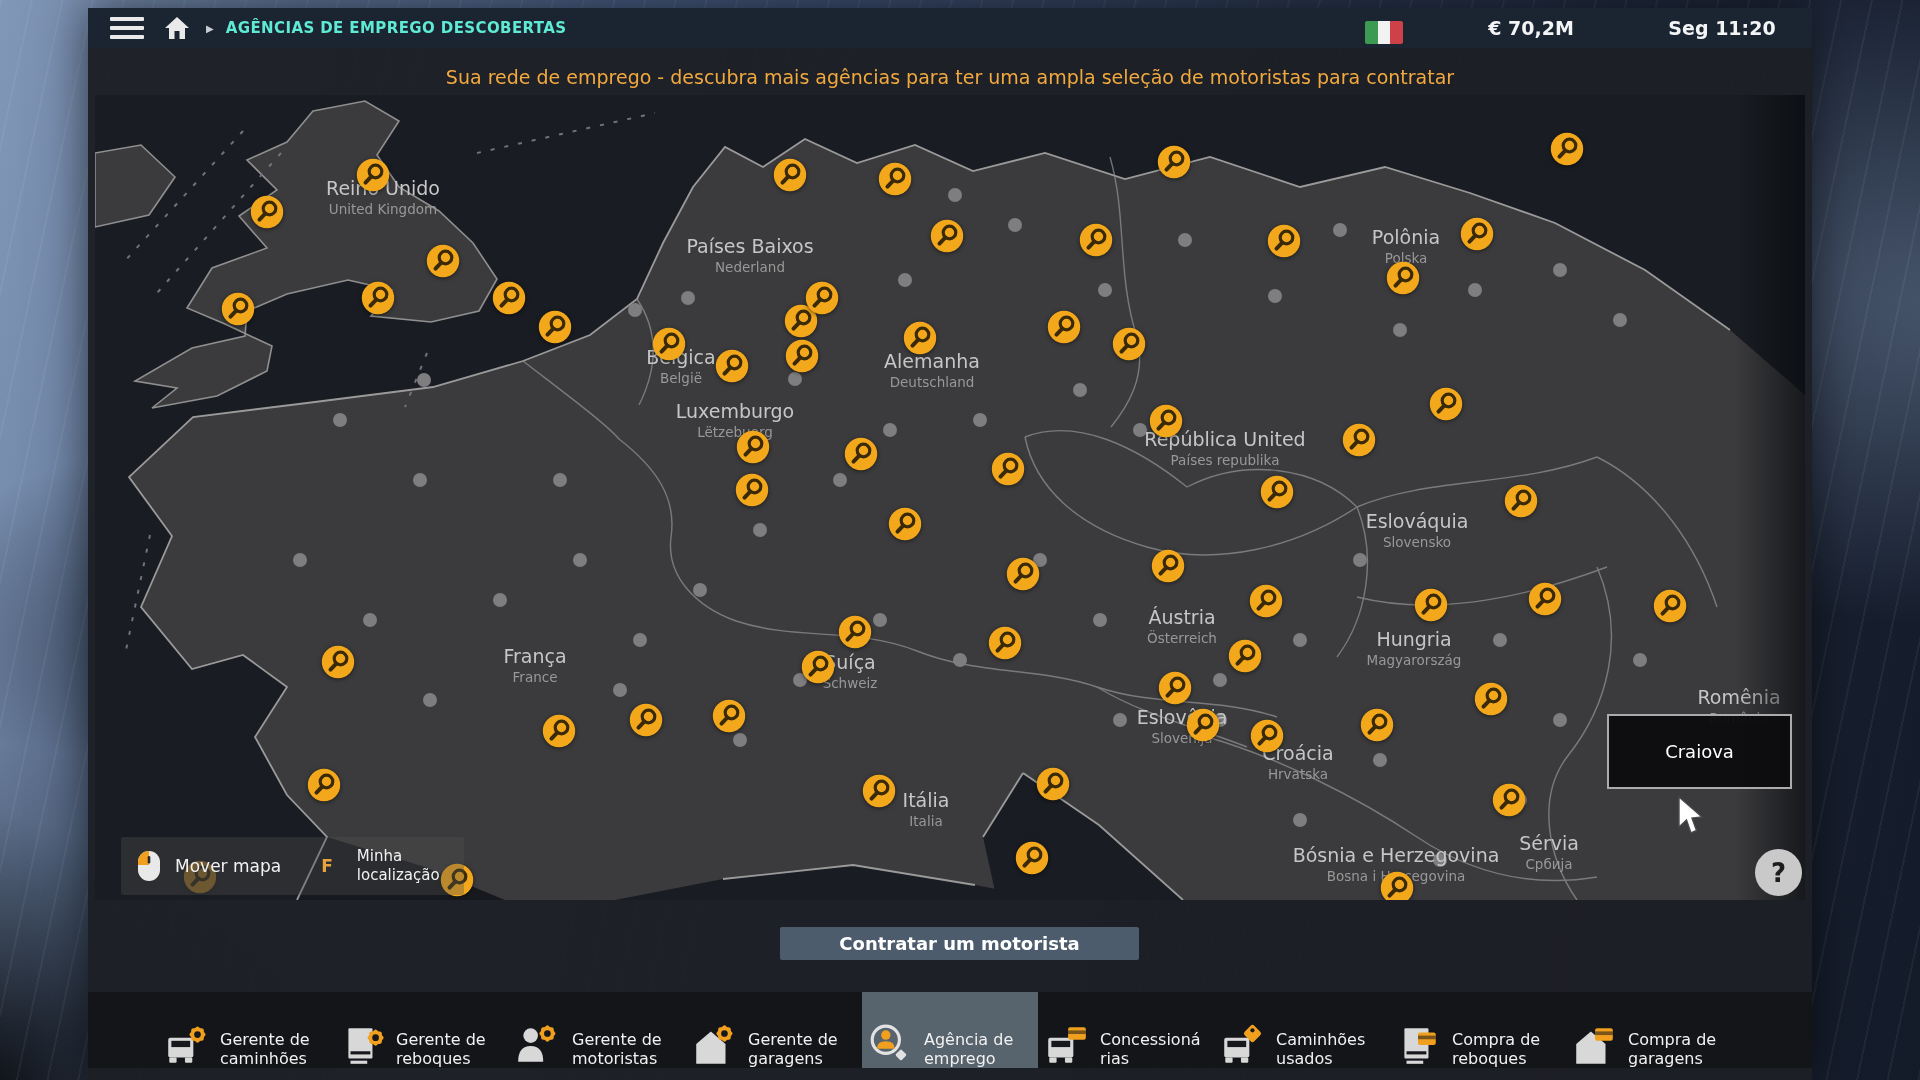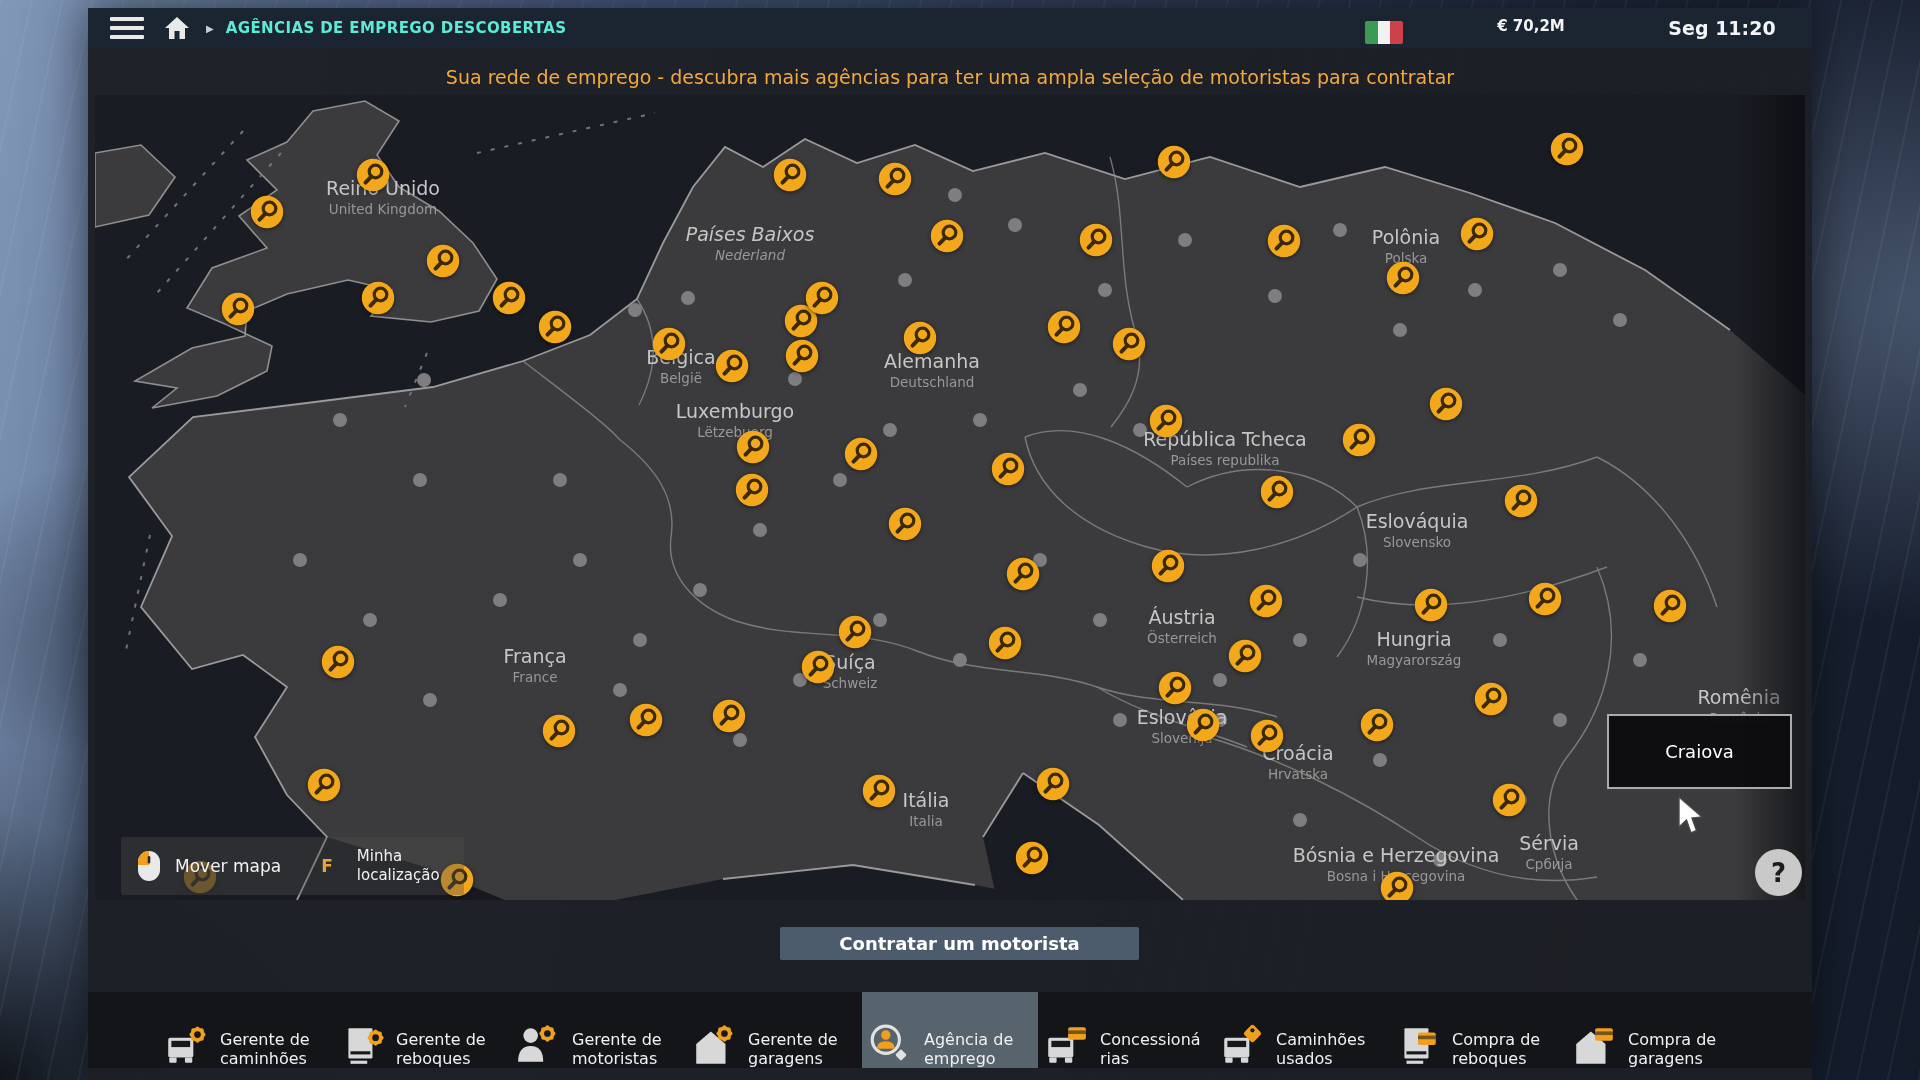--- a/index.html
+++ b/index.html
@@ -26,21 +26,21 @@
   .hamburger { width:34px; height:22px; margin-left:22px; display:flex; flex-direction:column;
     justify-content:space-between; cursor:pointer; }
   .hamburger i { display:block; height:4px; background:#E9E9E9; border-radius:1px; }
   .home-btn { margin-left:20px; cursor:pointer; display:flex; align-items:center; }
   .crumb-chevron { color:#C9CED4; font-size:10px; margin:0 12px 0 16px; }
   .breadcrumb { color:#5eead4; font-size:15px; font-weight:bold; letter-spacing:.4px; }
   .flag { position:absolute; left:1277px; top:13px; width:38px; height:23px; border-radius:2px;
     overflow:hidden; display:flex; }
   .flag i { flex:1; }
   .money { position:absolute; left:1368px; top:9px; width:150px; text-align:center;
-    color:#F2F4F6; font-size:15px; font-weight:bold; }
+    color:#F2F4F6; font-size:19px; font-weight:bold; }
   .clock { position:absolute; left:1559px; top:9px; width:150px; text-align:center;
     color:#F2F4F6; font-size:19px; font-weight:bold; }
 
   .subtitle { position:absolute; top:58px; width:100%; text-align:center; color:#F2A93E; font-size:19px; }
 
   
   .map { position:absolute; left:7px; top:87px; width:1710px; height:805px; background:#3B3B3D; overflow:hidden; }
   .map svg.terrain { position:absolute; left:0; top:0; z-index:0; }
   .map::after { content:''; position:absolute; right:0; top:0; width:70px; height:100%; z-index:5;
     background:linear-gradient(to right, transparent, rgba(8,10,14,.7)); pointer-events:none; }
@@ -227,42 +227,42 @@
       <div class="city-dot" style="left: 1285px; top: 665px;"></div>
       <div class="city-dot" style="left: 1205px; top: 725px;"></div>
       <div class="city-dot" style="left: 1125px; top: 625px;"></div>
       <div class="city-dot" style="left: 1025px; top: 625px;"></div>
       <div class="city-dot" style="left: 1345px; top: 765px;"></div>
       <div class="city-dot" style="left: 1425px; top: 705px;"></div>
       <div class="country-label" style="left: 288px; top: 102px;">
         <span class="primary">Reino Unido</span>
         <span class="native">United Kingdom</span>
       </div>
-      <div class="country-label" style="left: 655px; top: 148px; font-style: italic;">
+      <div class="country-label" style="left: 655px; top: 160px;">
         <span class="primary">Países Baixos</span>
         <span class="native">Nederland</span>
       </div>
       <div class="country-label" style="left: 586px; top: 271px;">
         <span class="primary">Bélgica</span>
         <span class="native">België</span>
       </div>
       <div class="country-label" style="left: 640px; top: 325px;">
         <span class="primary">Luxemburgo</span>
         <span class="native">Lëtzebuerg</span>
       </div>
       <div class="country-label" style="left: 837px; top: 275px;">
         <span class="primary">Alemanha</span>
         <span class="native">Deutschland</span>
       </div>
       <div class="country-label" style="left: 1311px; top: 151px;">
         <span class="primary">Polônia</span>
         <span class="native">Polska</span>
       </div>
       <div class="country-label" style="left: 1130px; top: 353px;">
-        <span class="primary">República Tcheca</span>
+        <span class="primary">República United</span>
         <span class="native">Países republika</span>
       </div>
       <div class="country-label" style="left: 1322px; top: 435px;">
         <span class="primary">Eslováquia</span>
         <span class="native">Slovensko</span>
       </div>
       <div class="country-label" style="left: 1087px; top: 531px;">
         <span class="primary">Áustria</span>
         <span class="native">Österreich</span>
       </div>

